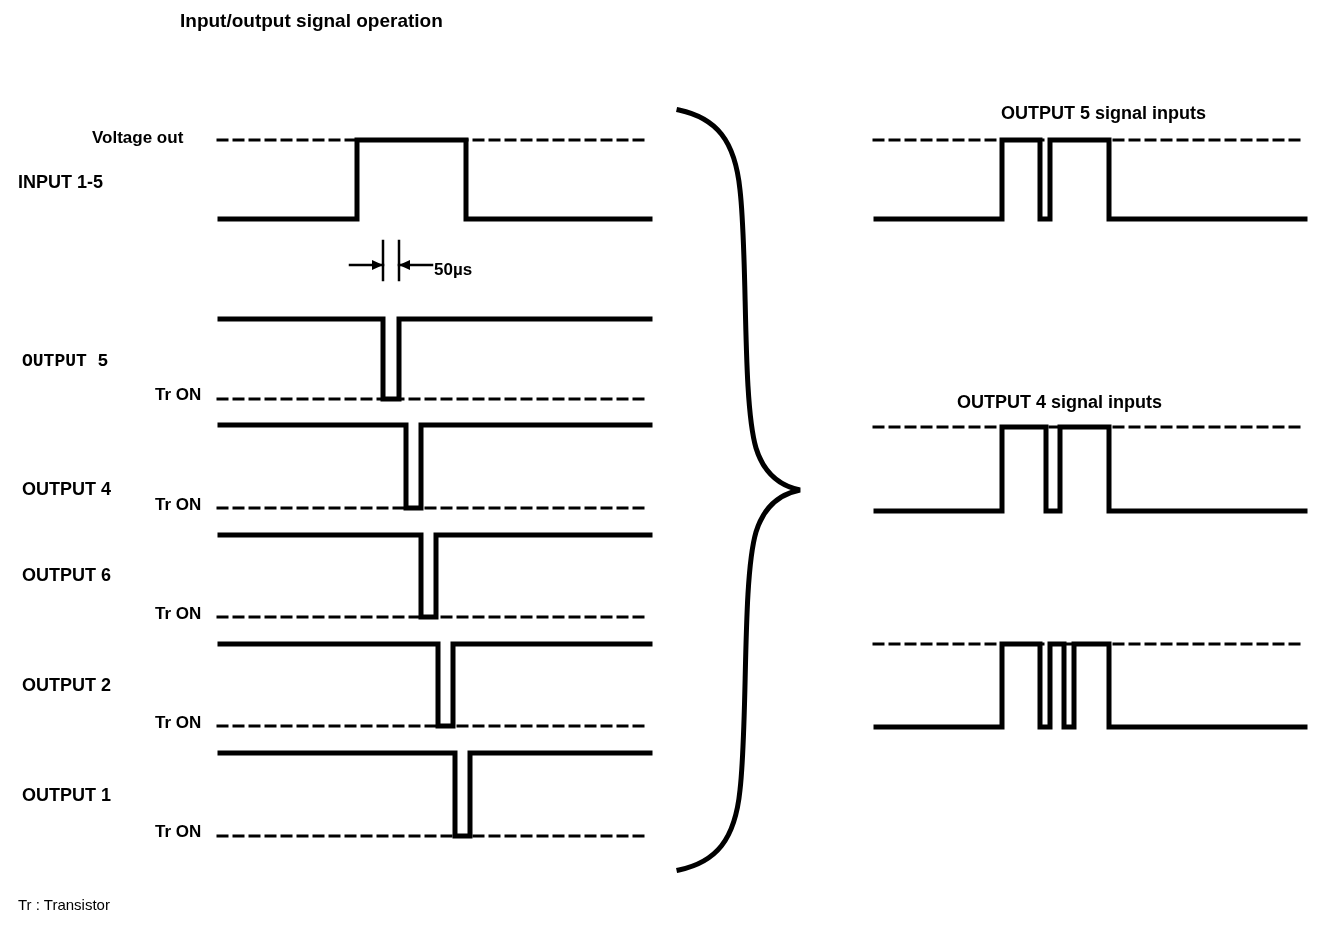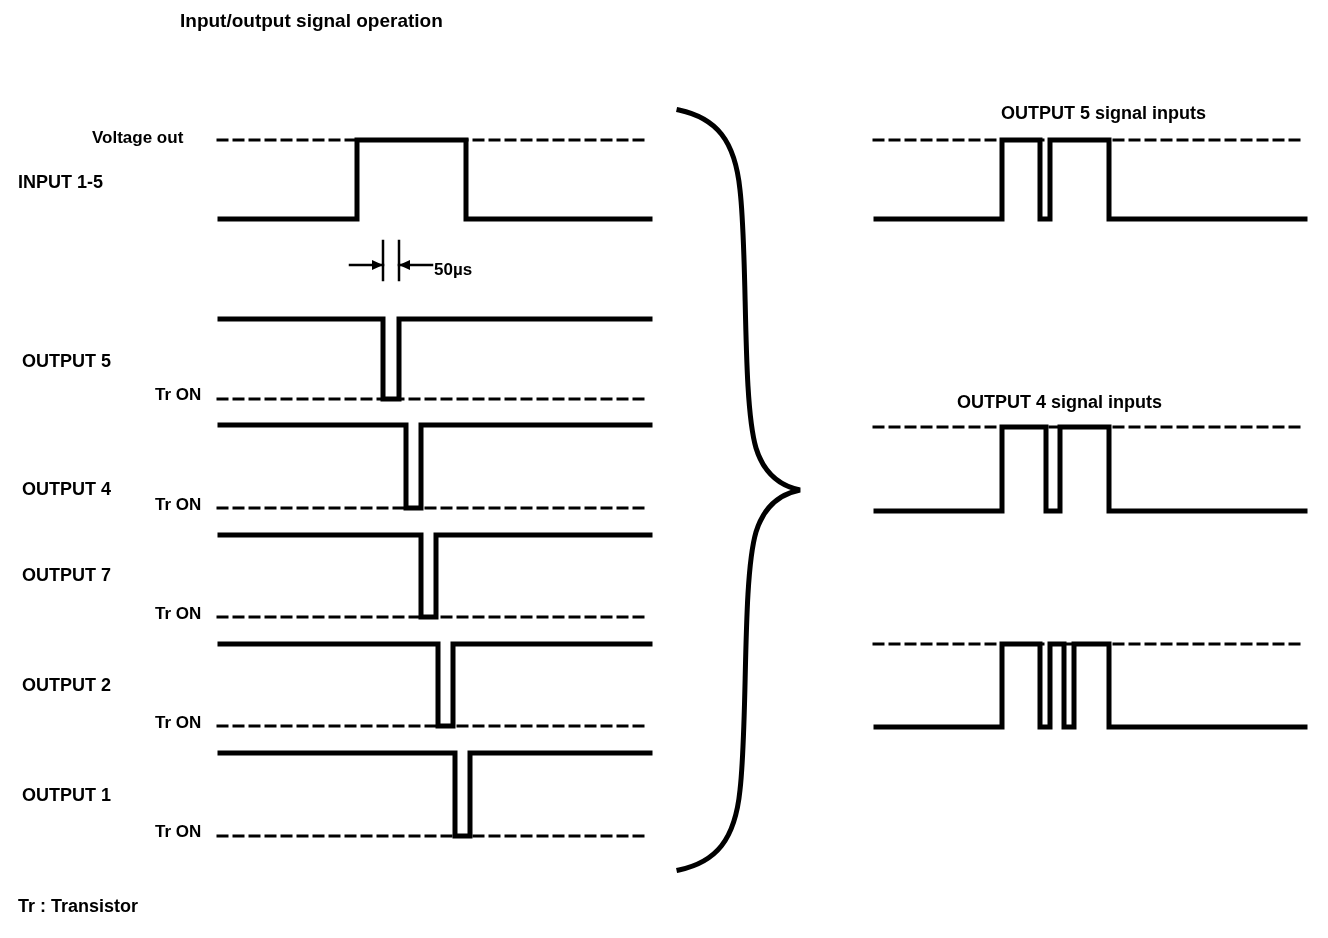--- a/index.html
+++ b/index.html
@@ -46,42 +46,42 @@
   .panel-title {
     position: absolute;
     font-size: 18px;
     font-weight: bold;
     white-space: nowrap;
   }
   .footnote {
     position: absolute;
     left: 18px;
     top: 896px;
-    font-size: 18px;
-    font-weight: bold;
+    font-size: 15px;
+    font-weight: normal;
     white-space: nowrap;
   }
   svg.overlay {
     position: absolute;
     left: 0; top: 0;
     width: 1328px;
     height: 938px;
   }
 </style>
 </head>
 <body>
 
 <div class="stage">
 
   <div class="title" id="left-title">Input/output signal operation</div>
 
   <div class="lbl" style="left:18px; top:172px;">INPUT 1-5</div>
-  <div class="lbl" style="left:22px; top:351px;">OUTPUT 5</div>
+  <div class="lbl" style="left:22px; top:351px;font-family:Liberation Mono, monospace;">OUTPUT 5</div>
   <div class="lbl" style="left:22px; top:459px;margin-top:20px;">OUTPUT 4</div>
-  <div class="lbl" style="left:22px; top:565px;">OUTPUT 7</div>
+  <div class="lbl" style="left:22px; top:565px;">OUTPUT 6</div>
   <div class="lbl" style="left:22px; top:675px;">OUTPUT 2</div>
   <div class="lbl" style="left:22px; top:785px;">OUTPUT 1</div>
 
   <div class="small-lbl" style="left:92px;  top:128px;">Voltage out</div>
   <div class="small-lbl" style="left:155px; top:385px;">Tr ON</div>
   <div class="small-lbl" style="left:155px; top:495px;">Tr ON</div>
   <div class="small-lbl" style="left:155px; top:604px;">Tr ON</div>
   <div class="small-lbl" style="left:155px; top:713px;">Tr ON</div>
   <div class="small-lbl" style="left:155px; top:822px;">Tr ON</div>
 

